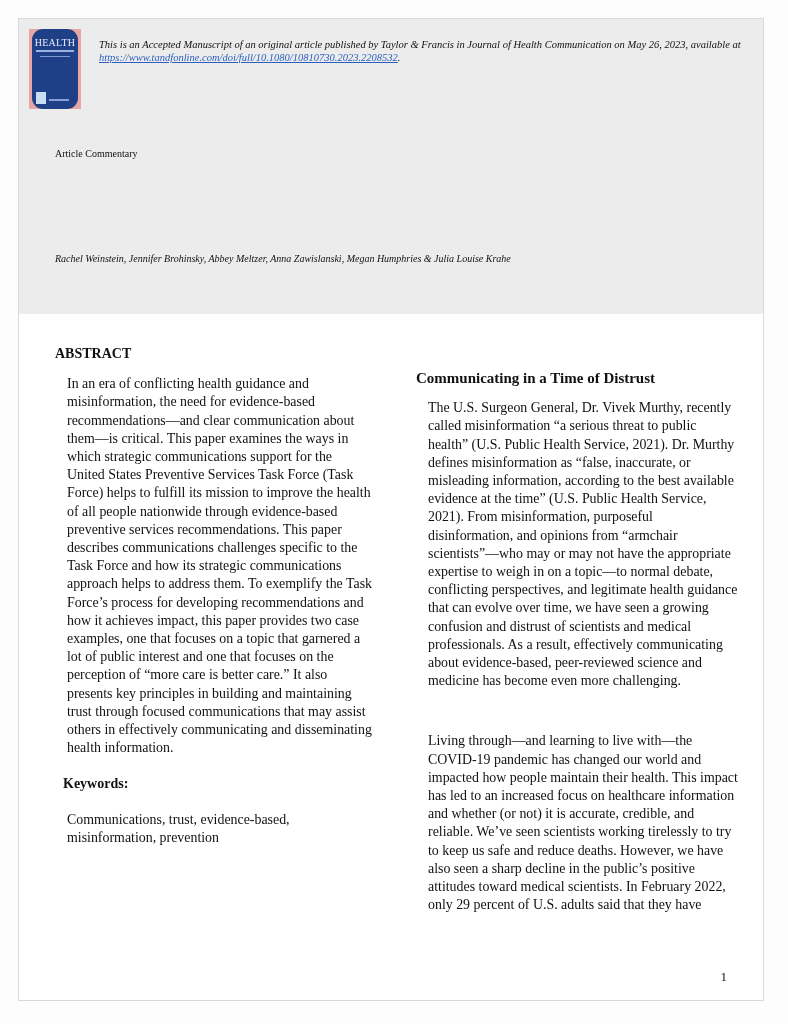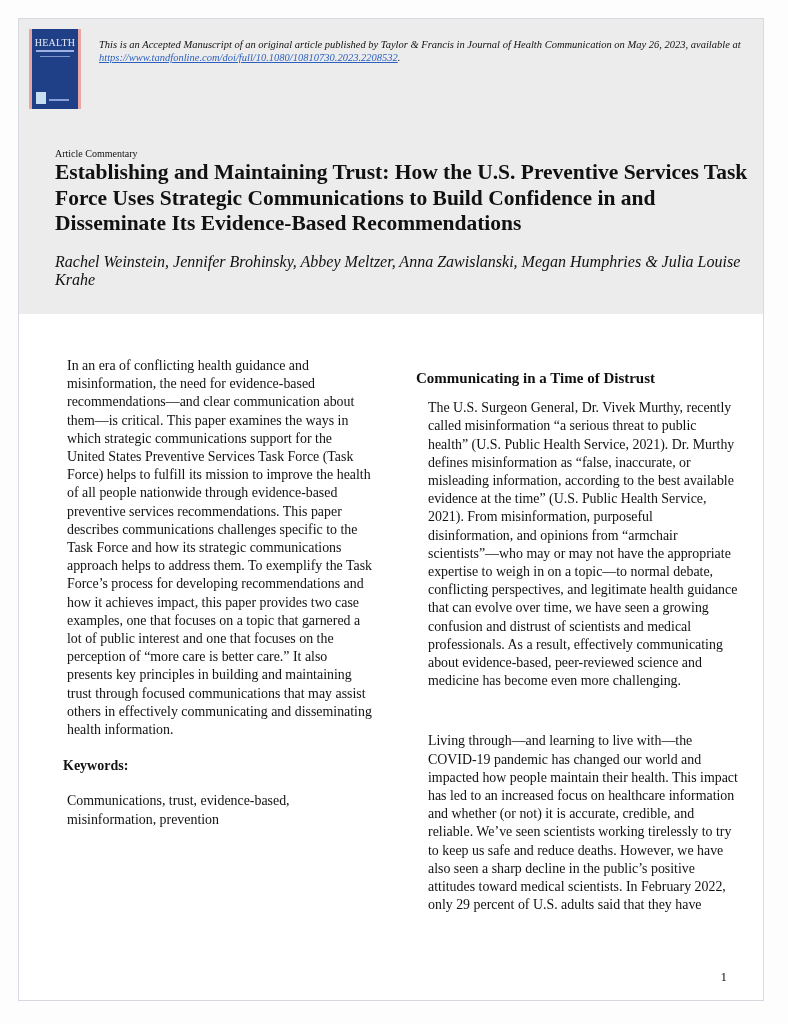--- a/index.html
+++ b/index.html
@@ -31,20 +31,21 @@
       width: 52px; height: 80px;
       background: #e7a7a4;
       box-sizing: border-box;
       padding: 0 3px;
     }
     .cover-inner {
       width: 100%; height: 100%;
       background: #1f3f86;
       position: relative;
       overflow: hidden;
+      border-radius: 11px;
     }
     .cover-title {
       position: absolute; left: 0; right: 0; top: 8px;
       text-align: center;
       color: #e8eefc;
       font-family: "Liberation Serif", serif;
       font-size: 10px; letter-spacing: 0.2px;
     }
     .cover-sub {
       position: absolute; left: 4px; right: 4px; top: 21px;
@@ -84,21 +85,21 @@
       left: 36px; top: 141px;
       width: 700px;
       font-size: 21.5px;
       font-weight: bold;
       line-height: 25.5px;
       margin: 0;
     }
     .authors {
       position: absolute;
       left: 36px; top: 234px;
-      font-size: 16px;
+      font-size: 10px;
       font-style: italic;
     }
 
     .col {
       position: absolute;
       font-size: 13.9px;
       line-height: 18.2px;
     }
     .col-left { left: 36px; top: 326px; width: 330px; }
     .col-right { left: 397px; top: 350px; width: 335px; }
@@ -127,25 +128,25 @@
         <div class="cover-box"></div>
         <div class="cover-line"></div>
       </div>
     </div>
 
     <div class="am-block">
       <div class="am-text"><span>This is an Accepted Manuscript of an original article published by Taylor &amp; Francis in Journal of Health Communication on May 26, 2023, available at </span><a class="am-link">https://www.tandfonline.com/doi/full/10.1080/10810730.2023.2208532</a><span>.</span></div>
     </div>
 
     <div class="article-type">Article Commentary</div>
-    <h1 class="article-title">Establishing and Maintaining Trust: How the U.S. Preventive Services Task Force Uses Strategic Communications to Build Confidence in and Disseminate Its Evidence-Based Recommendations</h1>
     <div class="authors">Rachel Weinstein, Jennifer Brohinsky, Abbey Meltzer, Anna Zawislanski, Megan Humphries &amp; Julia Louise Krahe</div>
   </div>
 
   <div class="col col-left">
+    <div class="h-abstract">ABSTRACT</div>
     <p class="p">In an era of conflicting health guidance and misinformation, the need for evidence-based recommendations—and clear communication about them—is critical. This paper examines the ways in which strategic communications support for the United States Preventive Services Task Force (Task Force) helps to fulfill its mission to improve the health of all people nationwide through evidence-based preventive services recommendations. This paper describes communications challenges specific to the Task Force and how its strategic communications approach helps to address them. To exemplify the Task Force’s process for developing recommendations and how it achieves impact, this paper provides two case examples, one that focuses on a topic that garnered a lot of public interest and one that focuses on the perception of “more care is better care.” It also presents key principles in building and maintaining trust through focused communications that may assist others in effectively communicating and disseminating health information.</p>
     <div class="h-keywords">Keywords:</div>
     <p class="p">Communications, trust, evidence-based, misinformation, prevention</p>
   </div>
 
   <div class="col col-right">
     <div class="h-section">Communicating in a Time of Distrust</div>
     <p class="p">The U.S. Surgeon General, Dr. Vivek Murthy, recently called misinformation “a serious threat to public health” (U.S. Public Health Service, 2021). Dr. Murthy defines misinformation as “false, inaccurate, or misleading information, according to the best available evidence at the time” (U.S. Public Health Service, 2021). From misinformation, purposeful disinformation, and opinions from “armchair scientists”—who may or may not have the appropriate expertise to weigh in on a topic—to normal debate, conflicting perspectives, and legitimate health guidance that can evolve over time, we have seen a growing confusion and distrust of scientists and medical professionals. As a result, effectively communicating about evidence-based, peer-reviewed science and medicine has become even more challenging.</p>
     <div class="gap"></div>
     <p class="p">Living through—and learning to live with—the COVID-19 pandemic has changed our world and impacted how people maintain their health. This impact has led to an increased focus on healthcare information and whether (or not) it is accurate, credible, and reliable. We’ve seen scientists working tirelessly to try to keep us safe and reduce deaths. However, we have also seen a sharp decline in the public’s positive attitudes toward medical scientists. In February 2022, only 29 percent of U.S. adults said that they have</p>

